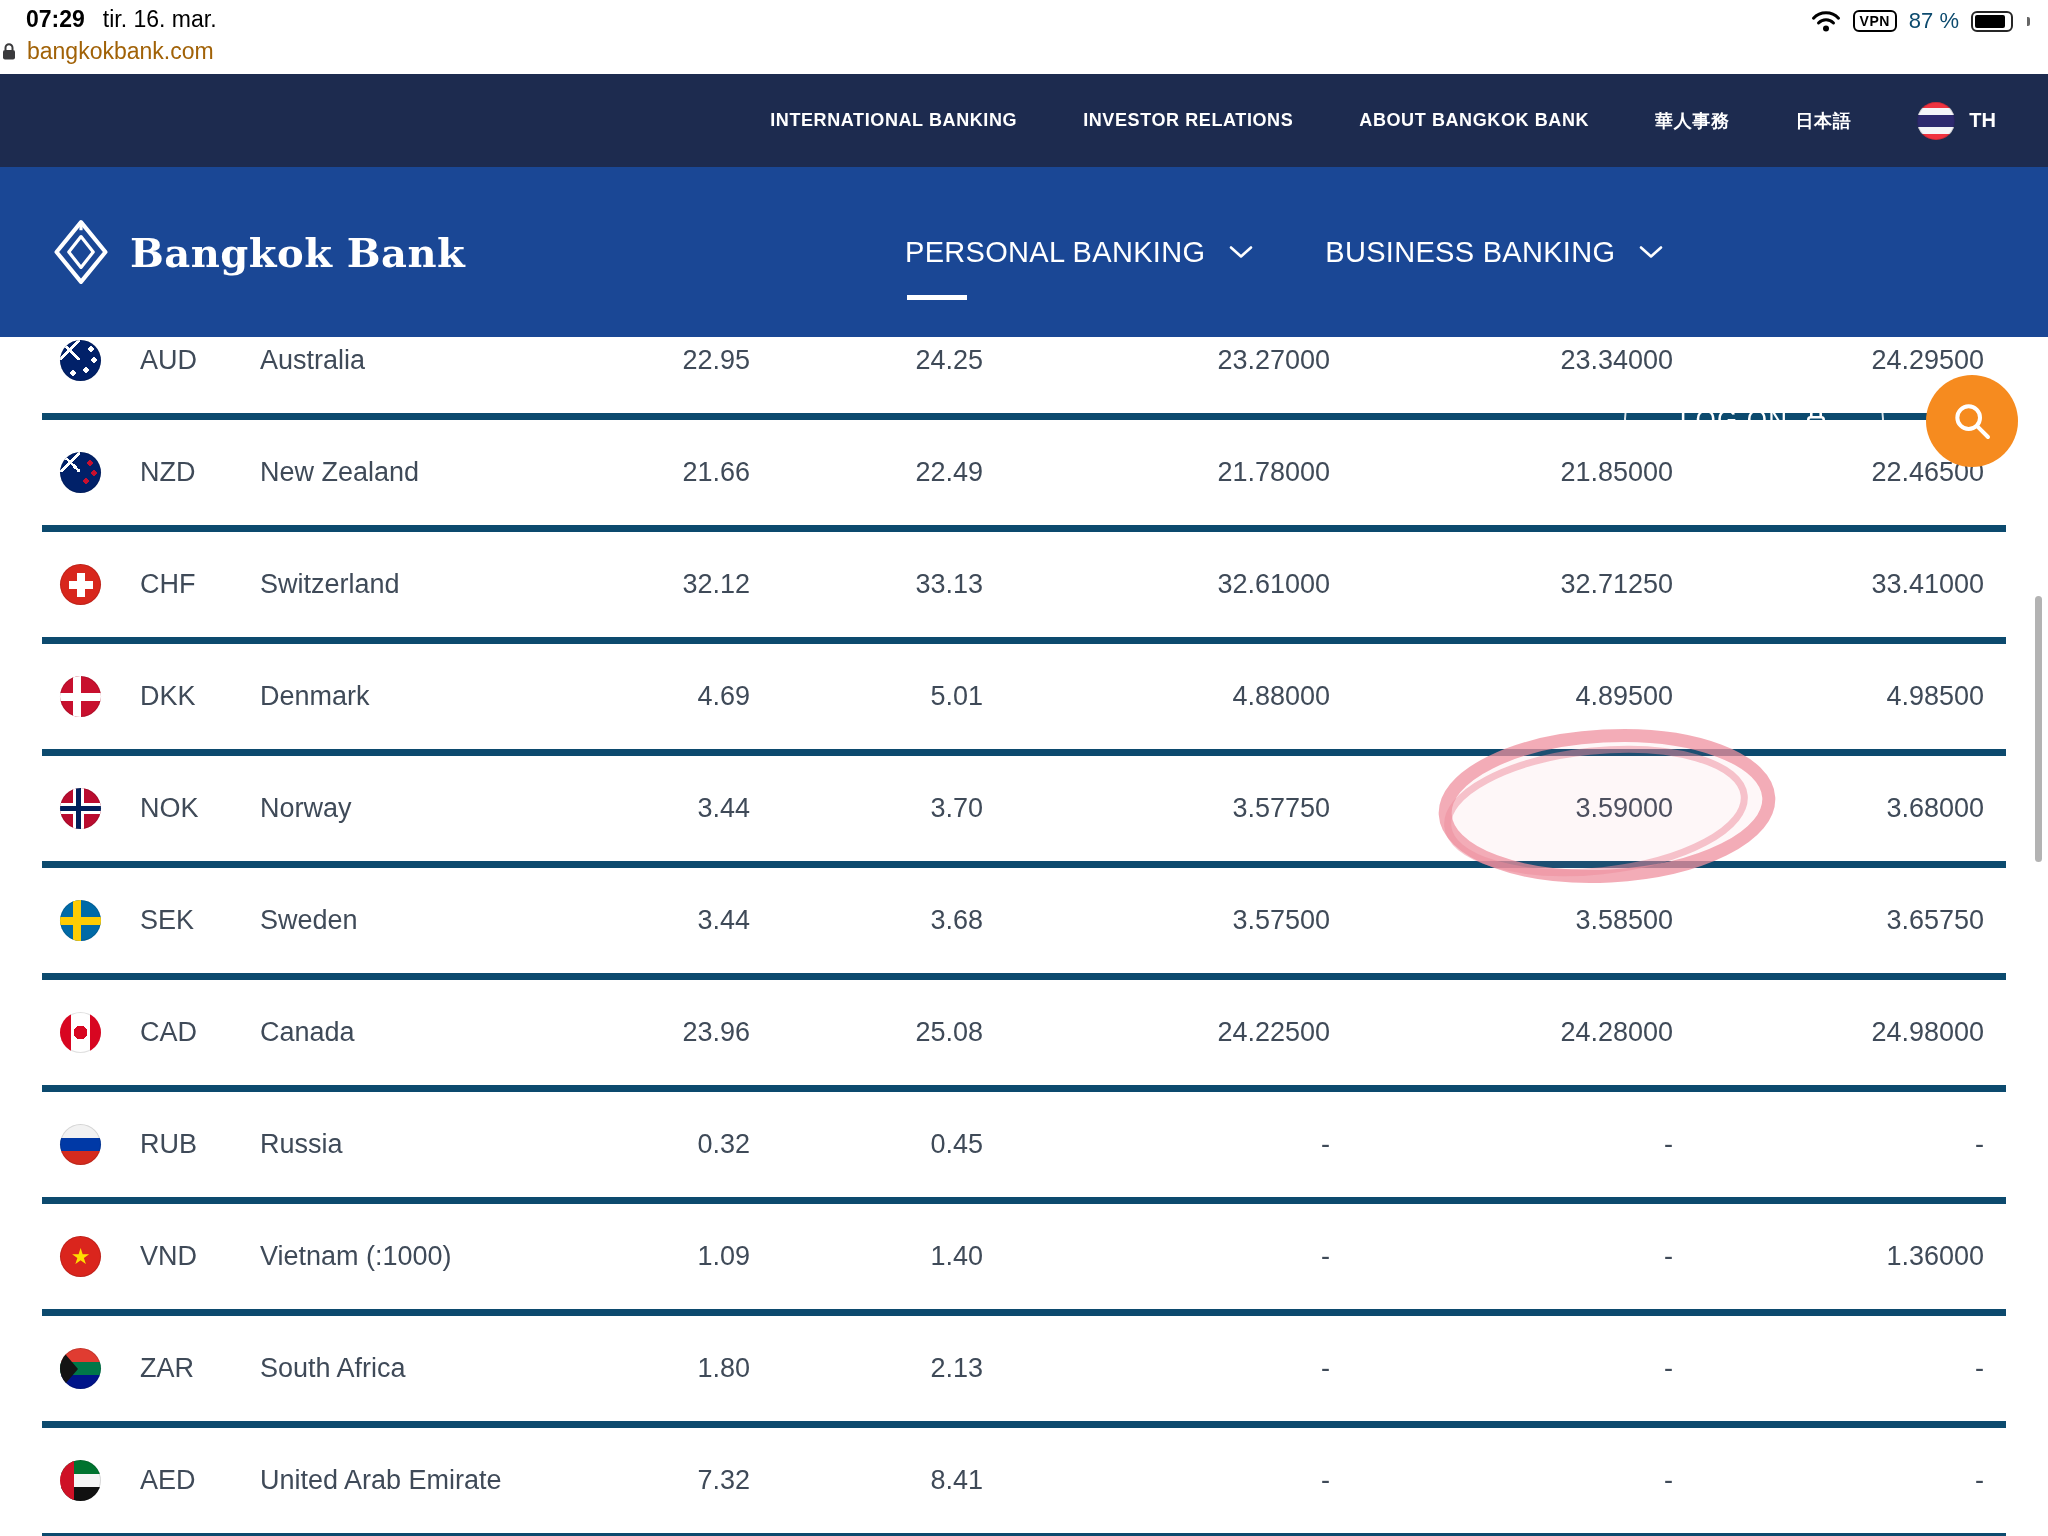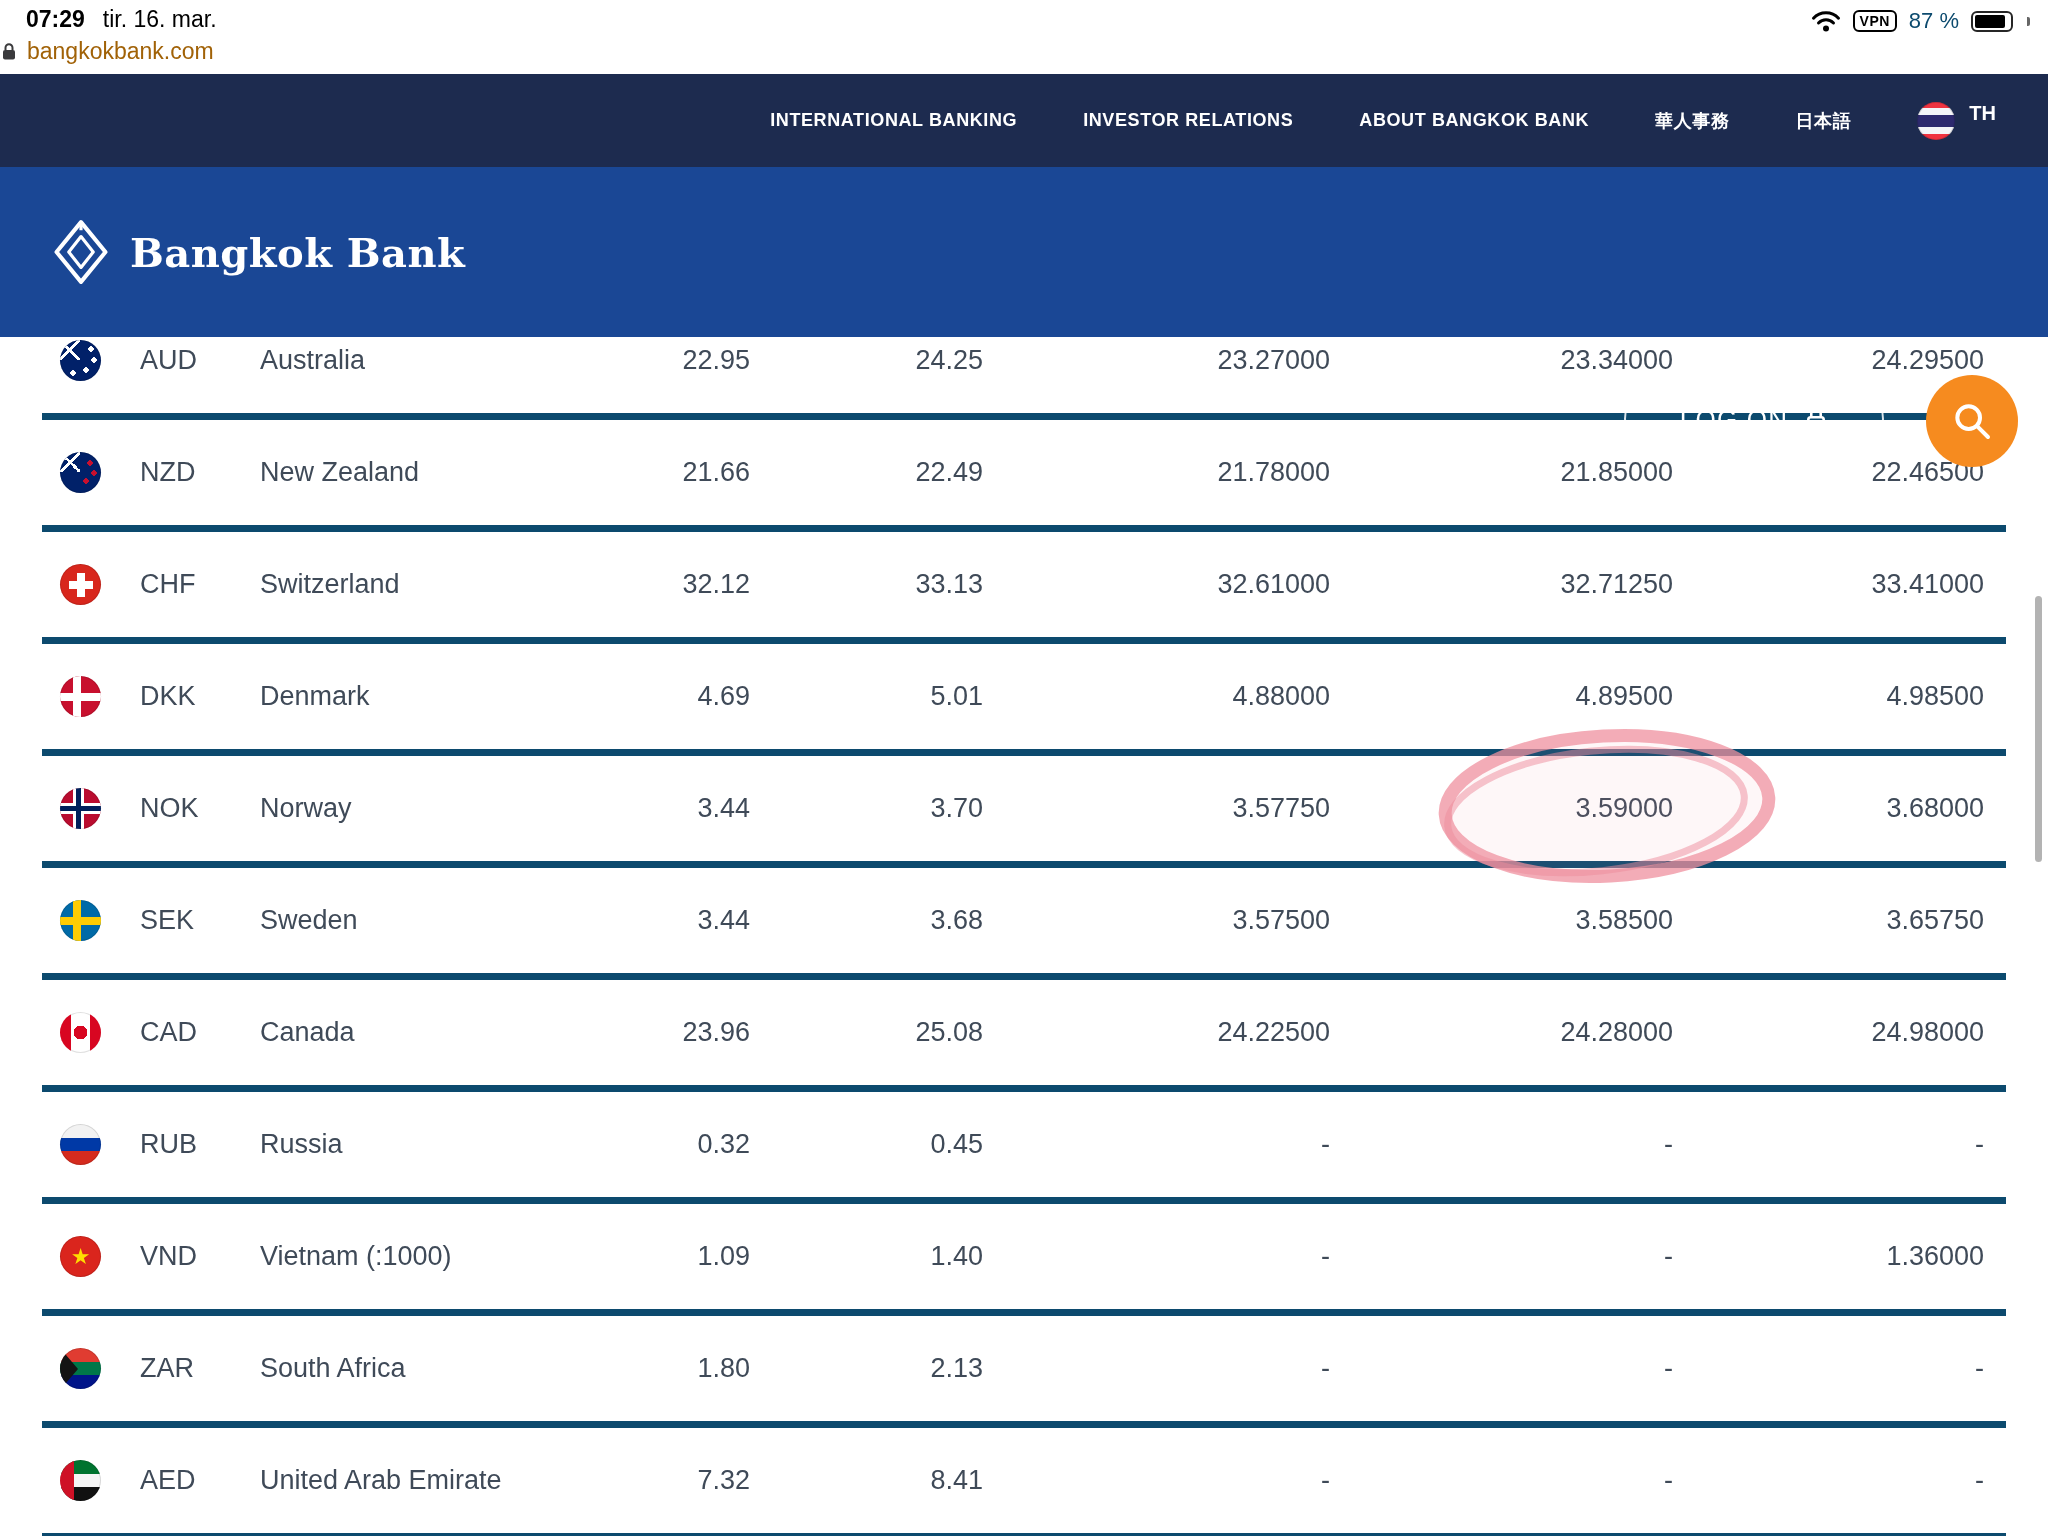--- a/index.html
+++ b/index.html
@@ -21,21 +21,21 @@
   .battery-fill{display:block;height:100%;background:#000;border-radius:2px;width:87%;}
   .battery-cap{width:3px;height:9px;background:rgba(0,0,0,.6);border-radius:0 2px 2px 0;margin-left:2px;}
   .url-bar{position:absolute;top:38px;left:0;width:100%;display:flex;justify-content:flex-start;
            align-items:center;gap:9px;font-size:23px;font-weight:500;color:#a16207;}
 
   
   .top-nav{position:absolute;top:74px;left:0;width:100%;height:93px;
            background:var(--top-navy,#1d2b4f);display:flex;align-items:center;
            justify-content:flex-end;gap:66px;padding-right:52px;box-sizing:border-box;z-index:4;}
   .top-nav-item{color:#fff;font-size:18px;font-weight:700;letter-spacing:.6px;white-space:nowrap;cursor:pointer;}
-  .lang{display:flex;align-items:flex-start;gap:14px;cursor:pointer;}
+  .lang{display:flex;align-items:center;gap:14px;cursor:pointer;}
   .th-flag{width:38px;height:38px;border-radius:50%;
     background:linear-gradient(180deg,#ef3340 0 16%,#f4f5f8 16% 34%,#2d2a6e 34% 66%,#f4f5f8 66% 84%,#ef3340 84%);
     box-shadow:inset 0 0 0 1px rgba(0,0,0,.15);}
   .lang-label{color:#fff;font-size:20px;font-weight:700;}
 
   
   .main-header{position:absolute;top:167px;left:0;width:100%;height:170px;
                background:var(--brand-blue,#1a4795);z-index:4;}
   .logo-group{position:absolute;left:52px;top:50%;transform:translateY(-50%);
               display:flex;align-items:center;gap:20px;}
@@ -169,20 +169,34 @@
 
   <header class="main-header">
     <div class="logo-group">
       <svg width="58" height="66" viewBox="0 0 64 72">
         <path d="M32 3 L59 36 L32 69 L5 36 Z" fill="none" stroke="#fff" stroke-width="4.5" stroke-linejoin="round"></path>
         <path d="M32 19 L45.5 36 L32 53 L18.5 36 Z" fill="none" stroke="#fff" stroke-width="3.5" stroke-linejoin="round"></path>
         <path d="M32 3 V12" stroke="#fff" stroke-width="3.5"></path>
       </svg>
       <span class="brand-name">Bangkok Bank</span>
     </div>
+    <div class="hdr-nav">
+      <span class="hdr-item active">
+        <span>PERSONAL BANKING</span>
+        <svg width="24" height="13" viewBox="0 0 24 12">
+          <path d="M2 1 L12 10 L22 1" fill="none" stroke="#fff" stroke-width="2.6" stroke-linecap="round" stroke-linejoin="round"></path>
+        </svg>
+      </span>
+      <span class="hdr-item">
+        <span>BUSINESS BANKING</span>
+        <svg width="24" height="13" viewBox="0 0 24 12">
+          <path d="M2 1 L12 10 L22 1" fill="none" stroke="#fff" stroke-width="2.6" stroke-linecap="round" stroke-linejoin="round"></path>
+        </svg>
+      </span>
+    </div>
     <button class="logon-btn">
       <span>LOG ON</span>
       <svg width="24" height="26" viewBox="0 0 20 22">
         <path d="M6 9.5 V6.5 a4 4 0 0 1 8 0 V9.5" fill="none" stroke="#fff" stroke-width="2.2"></path>
         <rect x="3.5" y="9.5" width="13" height="10" rx="2" fill="none" stroke="#fff" stroke-width="2.2"></rect>
       </svg>
     </button>
     <button class="search-btn">
       <svg width="40" height="40" viewBox="0 0 30 30">
         <circle cx="12.5" cy="12.5" r="8.5" fill="none" stroke="#fff" stroke-width="3"></circle>

